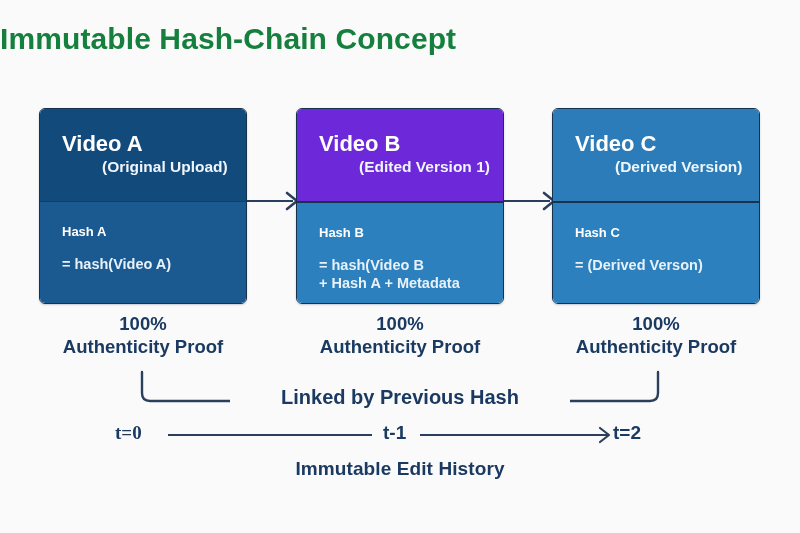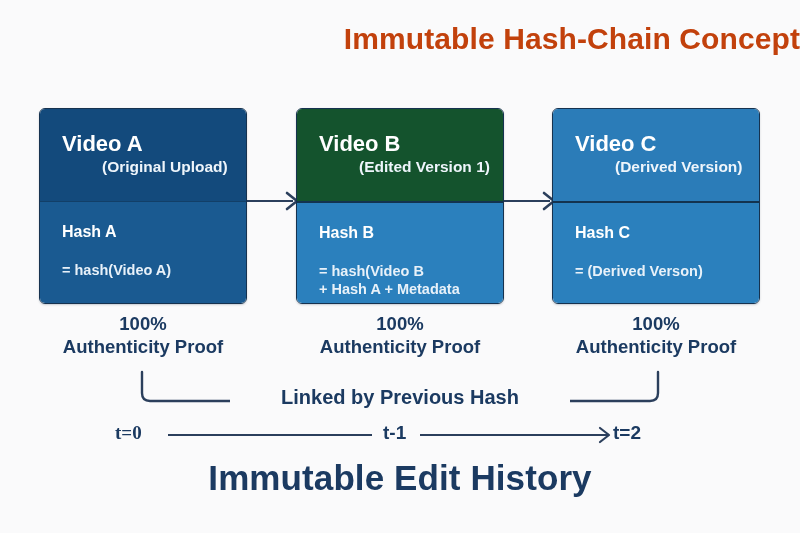--- a/index.html
+++ b/index.html
@@ -19,33 +19,33 @@
     height: 533px;
     background: #fafafb;
   }
 
   
   #title {
     position: absolute;
     left: 0;
     top: 22px;
     width: 800px;
-    text-align: right;
+    text-align: left;
     font-size: 30px;
     font-weight: bold;
-    color: #c2410c;
+    color: #15803d;
     letter-spacing: 0.1px;
   }
   #footer-title {
     position: absolute;
     left: 0;
     top: 458px;
     width: 800px;
     text-align: center;
-    font-size: 35px;
+    font-size: 19px;
     font-weight: bold;
     color: #1b3a61;
     letter-spacing: 0.1px;
   }
 
   
   .node {
     position: absolute;
     top: 108px;
     width: 208px;
@@ -70,46 +70,46 @@
     position: relative;
     height: 102px;
     box-sizing: border-box;
     padding: 19px 0 0 22px;
   }
 
   
   #node-a .node-top    { background: #134a7c; }
   #node-a .node-bottom { background: #1a5a91; border-top: 1px solid #123f68; }
   
-  #node-b .node-top    { background: #14532d; }
+  #node-b .node-top    { background: #6d28d9; }
   #node-b .node-bottom { background: #2b80bd; border-top: 2px solid #13334f; }
   
   #node-c .node-top    { background: #2b7cb8; }
   #node-c .node-bottom { background: #2b80bd; border-top: 2px solid #13334f; }
 
   .node-title {
     font-size: 22px;
     font-weight: bold;
     color: #ffffff;
     line-height: 25px;
     margin-bottom: 1px;
   }
   .node-sub {
     font-size: 15.5px;
     font-weight: bold;
     color: #eef5fb;
     line-height: 19px;
     margin-left: 40px;
   }
   .hash-title {
-    font-size: 16px;
+    font-size: 13px;
     font-weight: bold;
     color: #ffffff;
     line-height: 22px;
-    margin-bottom: 18px;
+    margin-bottom: 12px;
   }
   .hash-line {
     font-size: 14.5px;
     font-weight: bold;
     color: #e8f1f9;
     line-height: 18px;
     white-space: nowrap;
   }
 
   

